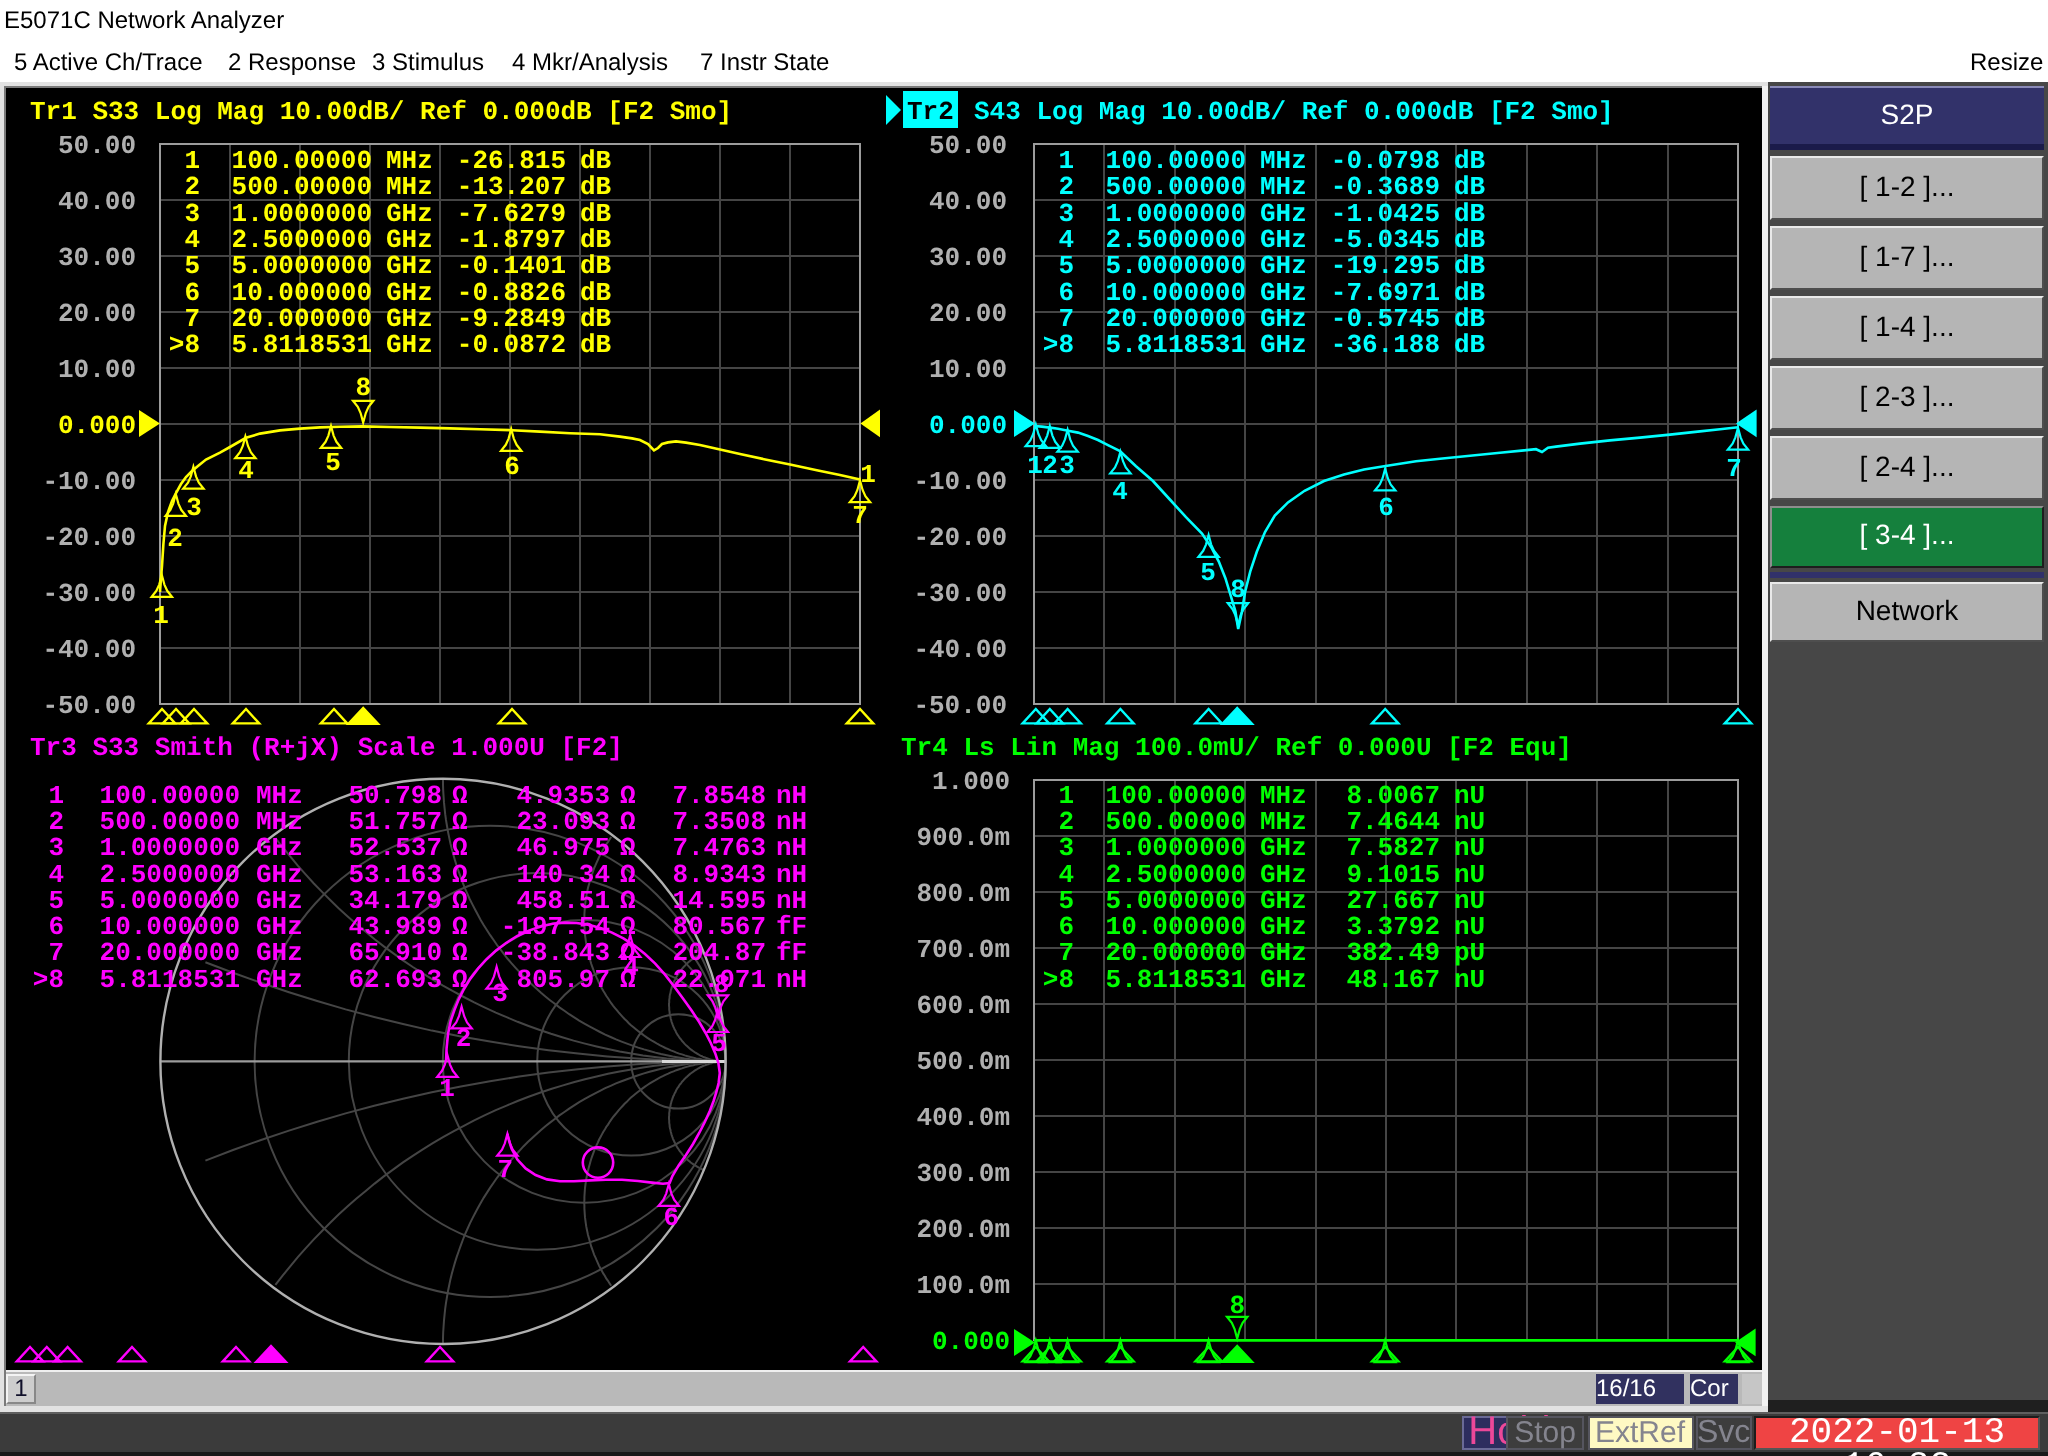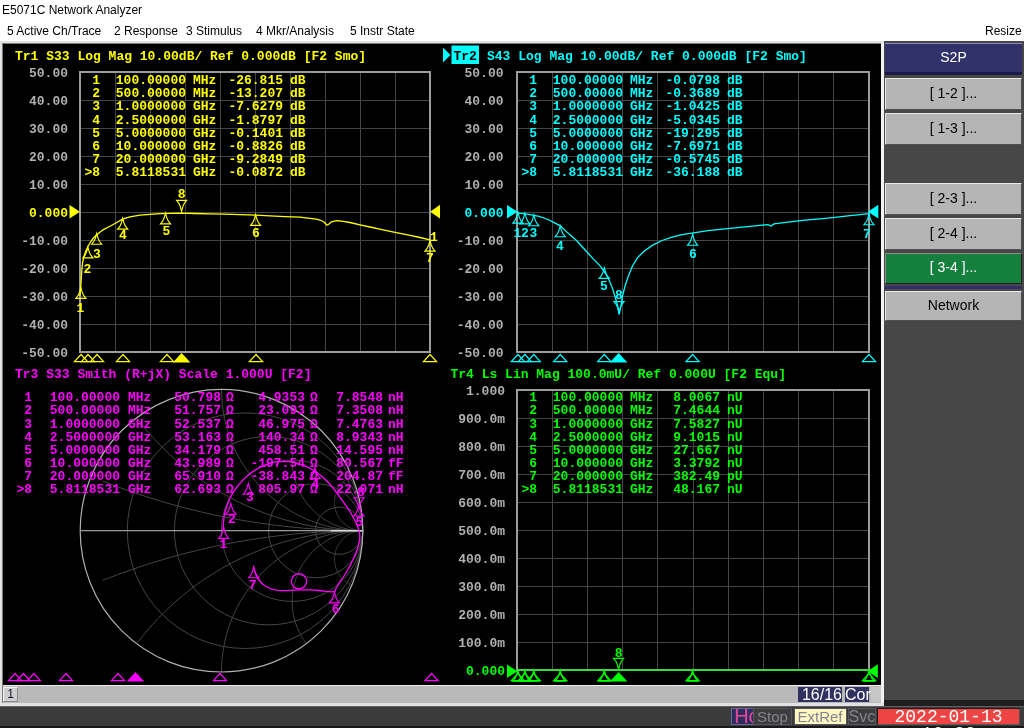--- a/index.html
+++ b/index.html
@@ -5,33 +5,33 @@
 html,body { width:1024px; height:728px; overflow:hidden; background:#ffffff; }
 #root { position:relative; width:1024px; height:728px; font-family:"Liberation Sans", sans-serif; }
 .abs { position:absolute; }
 .menutxt { position:absolute; font-size:12px; color:#000; white-space:pre; }
 .btn { position:absolute; left:885px; width:137px; height:32px; background:#b5b5b5;
   border-top:1.5px solid #e9e9e9; border-left:1.5px solid #e9e9e9;
   border-right:1.5px solid #4e4e4e; border-bottom:1.5px solid #4e4e4e;
   color:#000; font-size:14px; text-align:center; line-height:29px; }
 .sbtx { position:absolute; font-size:12.5px; color:#14142a; top:704px; white-space:pre;font-style:italic; }
 .nbox { position:absolute; top:687px; height:15px; background:#31315f; color:#fff;
-  font-size:16px; text-align:right; line-height:15px; }
+  font-size:12px; text-align:left; line-height:15px; }
 .tbtn { position:absolute; top:707.5px; height:17.5px; font-size:13px; text-align:center; }
 </style></head>
 <body>
 <div id="root">
 
 <div class="abs" style="left:0;top:0;width:1024px;height:41px;background:#fff"></div>
 <div class="menutxt" style="left:2px;top:3px;font-size:12px">E5071C Network Analyzer</div>
 <div class="menutxt" style="left:7px;top:24px">5 Active Ch/Trace</div>
 <div class="menutxt" style="left:114px;top:24px">2 Response</div>
 <div class="menutxt" style="left:186px;top:24px">3 Stimulus</div>
 <div class="menutxt" style="left:256px;top:24px">4 Mkr/Analysis</div>
-<div class="menutxt" style="left:350px;top:24px">5 Instr State</div>
+<div class="menutxt" style="left:350px;top:24px">7 Instr State</div>
 <div class="menutxt" style="left:985px;top:24px">Resize</div>
 
 <div class="abs" style="left:0;top:41px;width:884px;height:665px;background:#e2e2e2"></div>
 <div class="abs" style="left:2px;top:43px;width:880px;height:661px;background:#7a7a7a"></div>
 <div class="abs" style="left:881px;top:43px;width:3.5px;height:662px;background:#f2f2f2"></div>
 <div class="abs" style="left:3px;top:44px;width:878px;height:641px;background:#000"></div>
 
 <svg width="884" height="666" viewBox="0 41 884 666" style="position:absolute;left:0;top:41px" font-family="Liberation Mono" font-weight="bold">
 <rect x="3" y="44" width="878" height="641" fill="#000000"></rect>
 <g shape-rendering="crispEdges">
@@ -457,21 +457,22 @@
 <div class="sbtx" style="left:22px">Start 50 MHz</div>
 <div class="sbtx" style="left:373px">IFBW 70 kHz</div>
 <div class="sbtx" style="left:723px">Stop 30 GHz</div>
 <div class="nbox" style="left:798px;width:44px">16/16</div>
 <div class="nbox" style="left:845px;width:24px">Cor</div>
 <div class="abs" style="left:871px;top:687px;width:10px;height:15px;background:#c6c6c6"></div>
 
 <div class="abs" style="left:884px;top:41px;width:140px;height:662px;background:#474747"></div>
 <div class="abs" style="left:885px;top:42.5px;width:137px;height:32.5px;background:#32326a;border-top:1.5px solid #8a8ab8;border-bottom:3px solid #1b1b4a;color:#fff;font-size:14px;text-align:center;line-height:27px">S2P</div>
 <div class="btn" style="top:78px">[ 1-2 ]...</div>
-<div class="btn" style="top:112.8px">[ 1-3 ]...</div>
+<div class="btn" style="top:112.8px">[ 1-7 ]...</div>
+<div class="btn" style="top:147.8px">[ 1-4 ]...</div>
 <div class="btn" style="top:182.9px">[ 2-3 ]...</div>
 <div class="btn" style="top:218px">[ 2-4 ]...</div>
 <div class="btn" style="top:253.3px;height:30.5px;line-height:27px;background:#15803d;color:#fff;border-top-color:#8e8e8e;border-left-color:#8e8e8e;border-right-color:#1e1e1e;border-bottom-color:#1e1e1e">[ 3-4 ]...</div>
 <div class="abs" style="left:885px;top:285.5px;width:137px;height:3px;background:#31316a"></div>
 <div class="btn" style="top:291.3px;height:29.5px;line-height:26px">Network</div>
 
 <div class="abs" style="left:0;top:703px;width:884px;height:3px;background:#e2e2e2"></div>
 <div class="abs" style="left:884px;top:700px;width:140px;height:6px;background:#1f1f1f"></div>
 <div class="abs" style="left:0;top:706px;width:1024px;height:22px;background:#3b3b3b;border-top:1px solid #5f5f5f"></div>
 <div class="abs" style="left:0;top:726px;width:1024px;height:2px;background:#191919"></div>

